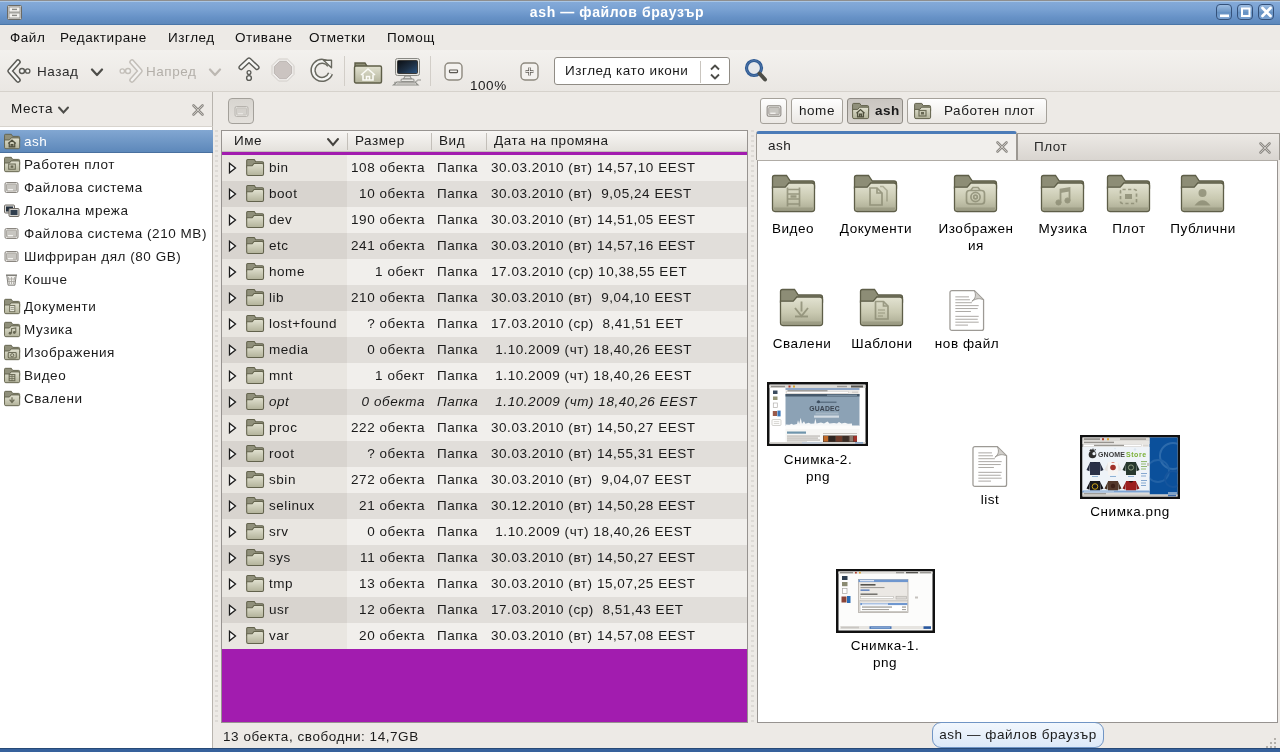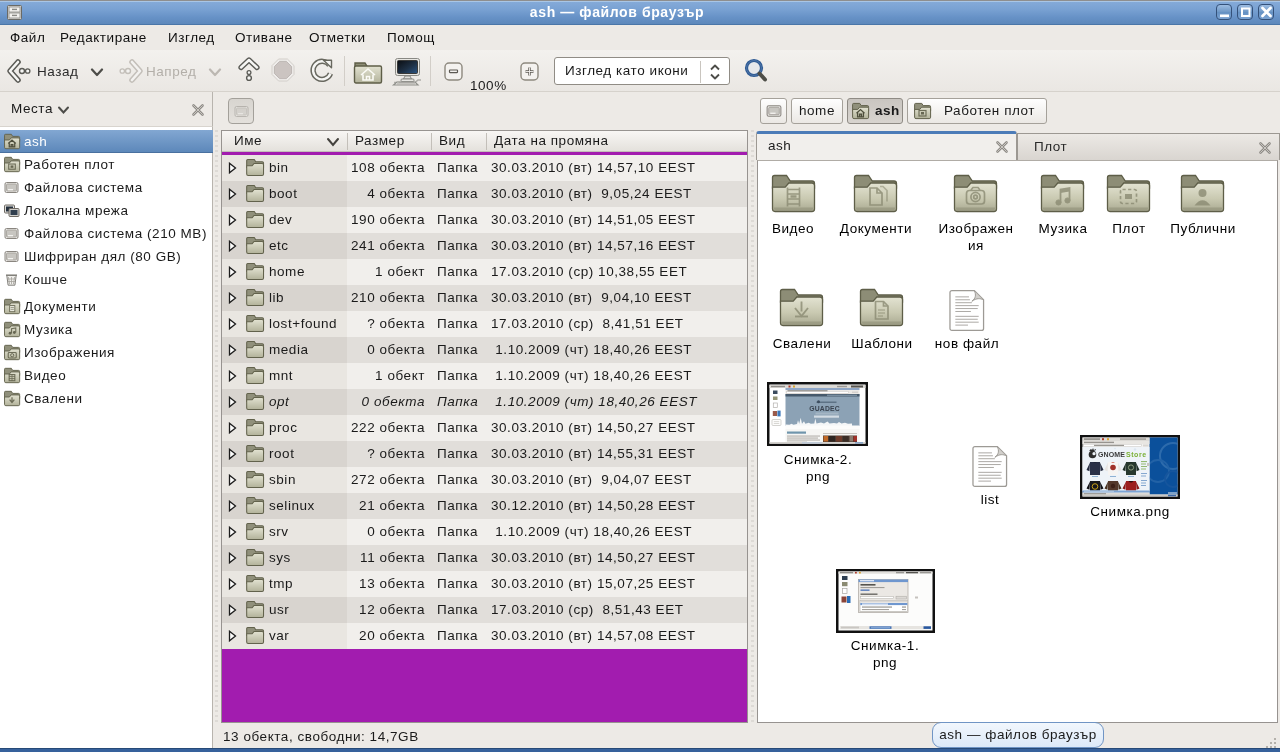--- a/index.html
+++ b/index.html
@@ -297,21 +297,21 @@
     </div>
 <div class="lrow r1" style="position:absolute; top:50px;">
       <div class="c1"></div>
 <svg class="exp" style="position:absolute;left:6px;top:7px;" width="9" height="12" viewBox="0 0 9 12">
         <path d="M1.5 1.2 L7.5 6 L1.5 10.8 Z" fill="#fdfdfc" stroke="#1c1c1c" stroke-width="1.3"></path>
       </svg>
 <svg style="position:absolute;left:23px;top:3px;" width="20" height="19" viewBox="0 0 19 18">
         <use href="#sfold"></use>
       </svg>
 <div class="name">boot</div>
-      <div class="size">4 обекта</div>
+      <div class="size">10 обекта</div>
       <div class="kind">Папка</div>
       <div class="date">30.03.2010 (вт)&nbsp;&nbsp;9,05,24 EEST</div>
     </div>
 <div class="lrow r0" style="position:absolute; top:76px;">
       <div class="c1"></div>
 <svg class="exp" style="position:absolute;left:6px;top:7px;" width="9" height="12" viewBox="0 0 9 12">
         <path d="M1.5 1.2 L7.5 6 L1.5 10.8 Z" fill="#fdfdfc" stroke="#1c1c1c" stroke-width="1.3"></path>
       </svg>
 <svg style="position:absolute;left:23px;top:3px;" width="20" height="19" viewBox="0 0 19 18">
         <use href="#sfold"></use>

